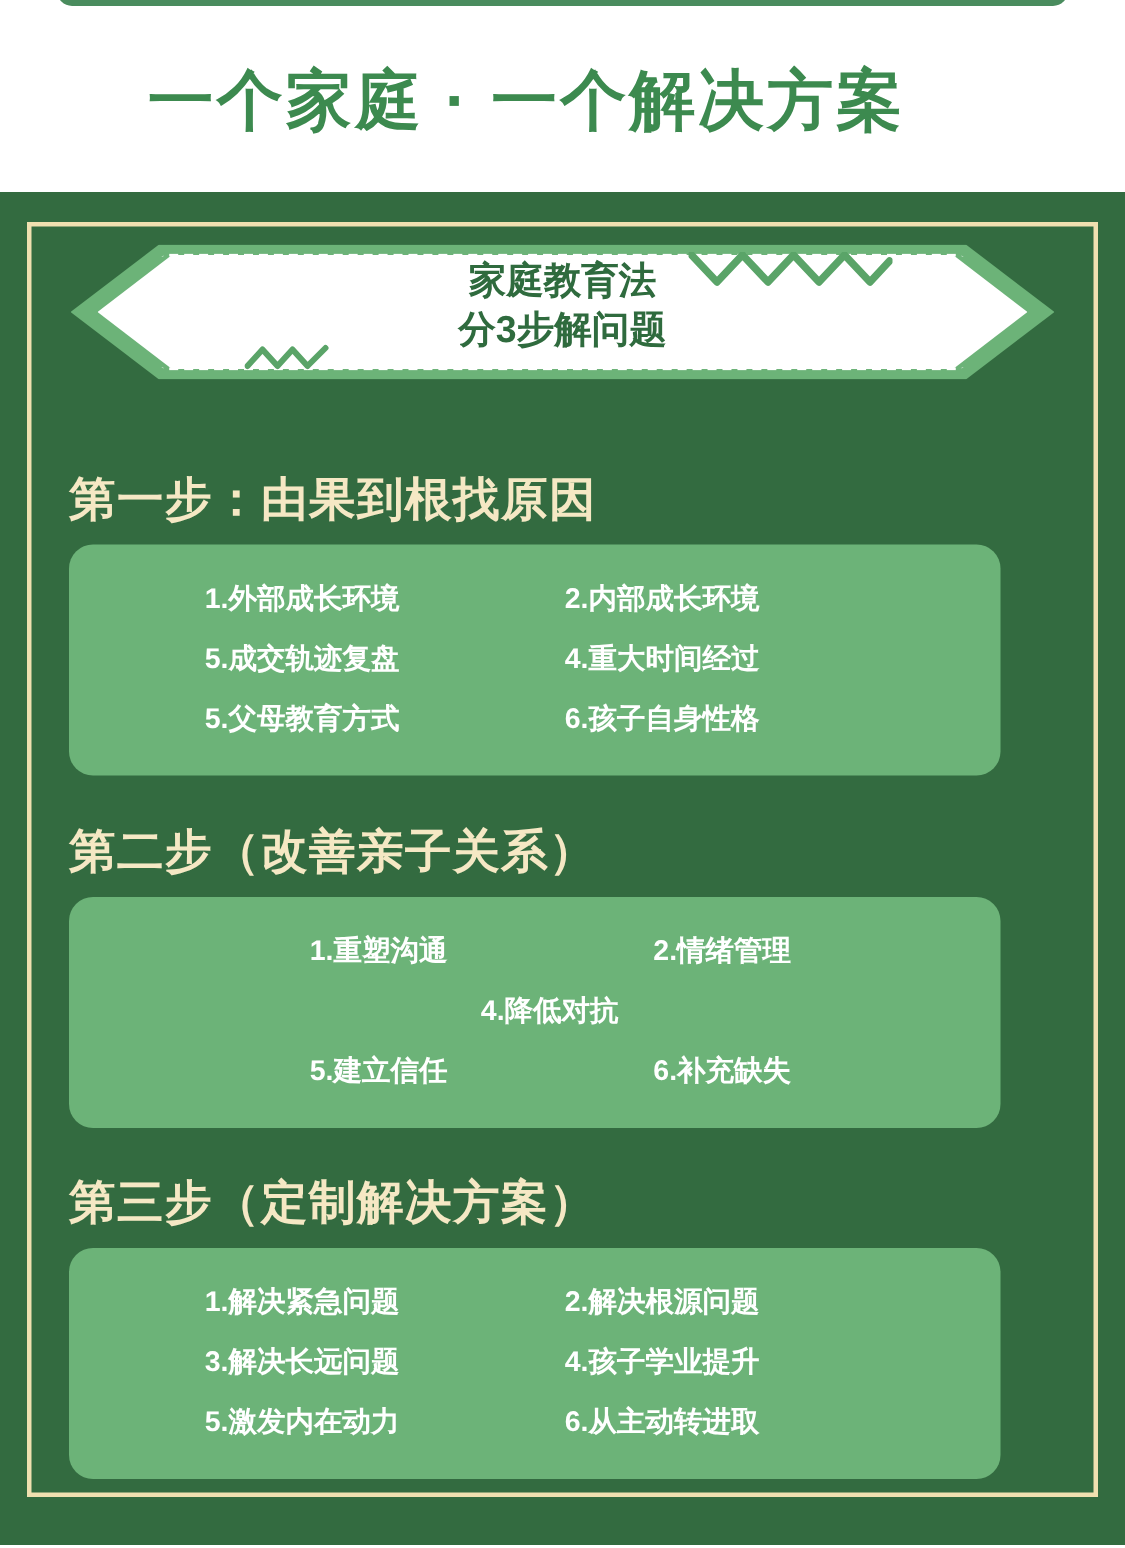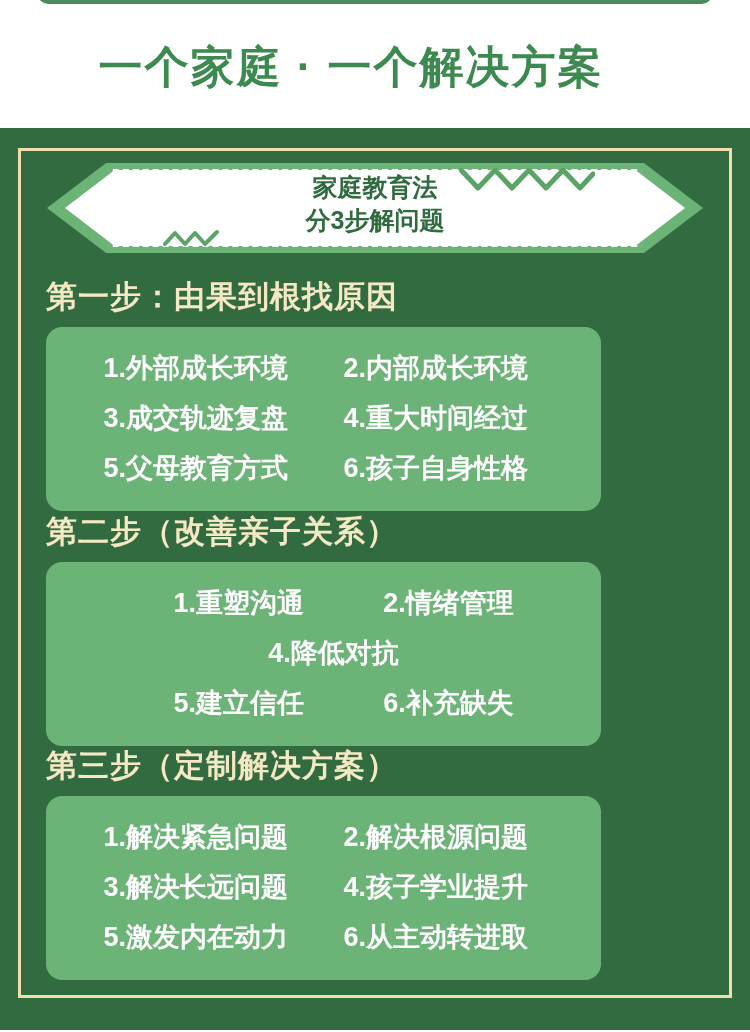--- a/index.html
+++ b/index.html
@@ -60,40 +60,40 @@
     position:absolute; left:0; right:0; top:8px;
     text-align:center;
     color:#2f6b3e;
     font-size:25px; font-weight:bold; line-height:1.32;
     white-space:nowrap;
   }
   .zig{ position:absolute; }
   .zig svg{ display:block; }
 
   
-  .step{ position:absolute; left:46px; width:555px; }
+  .step{ position:absolute; left:46px; width:621px;margin-top:36px; }
   .step-title{
     color:#f5e8c4;
     font-size:31px; font-weight:bold; letter-spacing:1px;
     white-space:nowrap;
     margin-bottom:9px;
   }
   .step-box{
     background:#6cb378;
     border-radius:16px;
     padding:16px 10px 18px 10px;
   }
   .item-row{
     display:flex;
     justify-content:center;
     align-items:center;
   }
   .item{
     color:#ffffff;
-    font-size:27px; font-weight:bold;
+    font-size:19px; font-weight:bold;
     white-space:nowrap;
     text-align:left;
     padding:7px 0;
   }
   .step-box.two-wide .item{ width:260px; }
   .step-box.two-wide .item:first-child{ padding-left:40px; }
   .step-box.two-wide .item:last-child{ padding-left:20px; }
   .step-box.two-narrow .item{ width:230px; }
   .step-box.two-narrow .item:first-child{ padding-left:80px; }
   .step-box.two-narrow .item:last-child{ padding-left:20px;text-align:center; }
@@ -134,21 +134,21 @@
     </div>
 
     <div class="step" style="top:148px;">
       <div class="step-title">第一步：由果到根找原因</div>
       <div class="step-box two-wide">
         <div class="item-row">
           <div class="item">1.外部成长环境</div>
           <div class="item">2.内部成长环境</div>
         </div>
         <div class="item-row">
-          <div class="item">3.成交轨迹复盘</div>
+          <div class="item">5.成交轨迹复盘</div>
           <div class="item">4.重大时间经过</div>
         </div>
         <div class="item-row">
           <div class="item">5.父母教育方式</div>
           <div class="item">6.孩子自身性格</div>
         </div>
       </div>
     </div>
 
     <div class="step" style="top:383px;">

